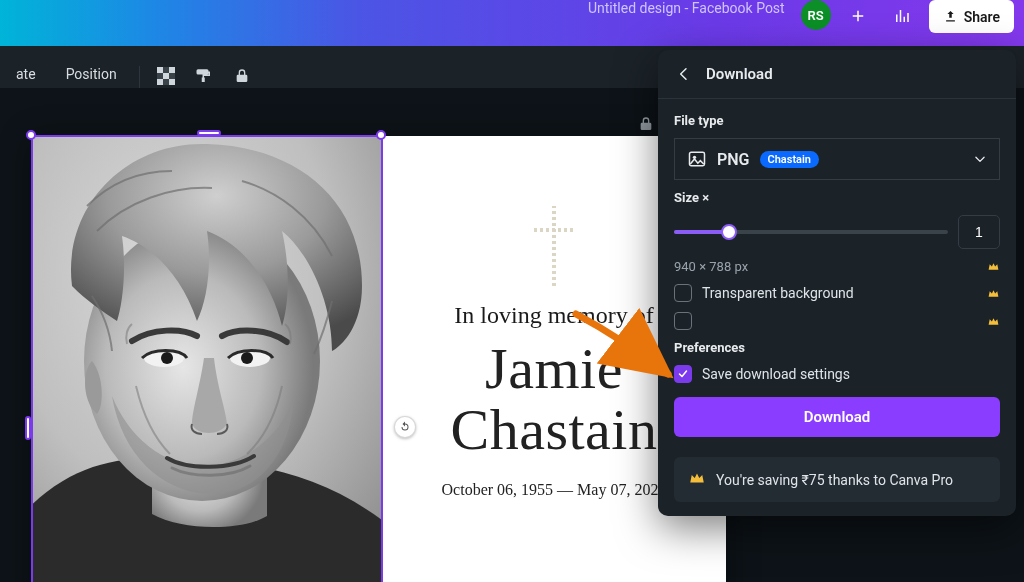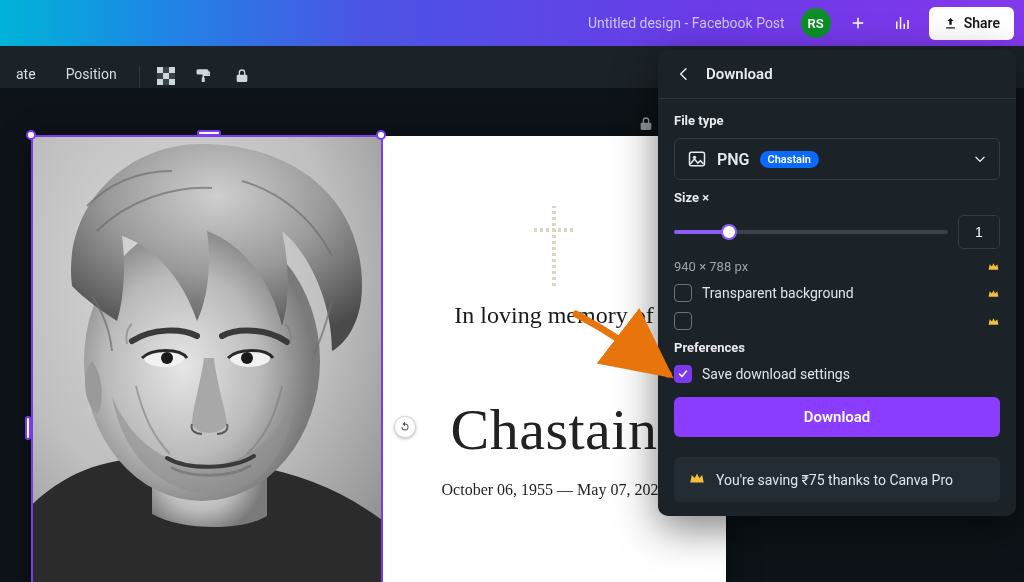--- a/index.html
+++ b/index.html
@@ -3,21 +3,21 @@
 <meta charset="utf-8">
 <style>
   * { box-sizing: border-box; margin: 0; padding: 0; }
   html, body { width: 1024px; height: 582px; overflow: hidden; font-family: -apple-system, BlinkMacSystemFont, "Segoe UI", Roboto, sans-serif; }
   body { background: #0d1318; position: relative; }
 
   
   .topbar {
     height: 46px;
     background: linear-gradient(90deg, #00b4d8 0%, #1d88e5 15%, #4b55e5 35%, #6b3ae8 70%, #8338ec 100%);
-    display: flex; align-items: center; justify-content: flex-end;
+    display: flex; align-items: flex-start; justify-content: flex-end;
     padding: 0 10px; gap: 10px; color: #fff;
     position: relative;
   }
   .doc-title { color: #d9d4ff; font-size: 14px; opacity: 0.9; margin-right: 6px; }
   .avatar { width: 30px; height: 30px; border-radius: 50%; background: #0b8f26; color: #fff; display: flex; align-items: center; justify-content: center; font-size: 13px; font-weight: 600; }
   .top-iconbtn { width: 34px; height: 32px; border-radius: 6px; display: flex; align-items: center; justify-content: center; color: #fff; cursor: pointer; }
   .share-btn { height: 33px; padding: 0 14px; border-radius: 6px; background: #fff; color: #1a1a1a; font-weight: 600; font-size: 14px; display: flex; align-items: center; gap: 6px; cursor: pointer; }
 
   
   .toolbar2 {
@@ -75,21 +75,21 @@
     background: #1b2228; border-radius: 10px; color: #e8ebee;
     box-shadow: 0 12px 40px rgba(0,0,0,0.5);
     padding-bottom: 14px;
   }
   .panel-head { display: flex; align-items: center; gap: 12px; padding: 14px 16px; border-bottom: 1px solid #2c343b; }
   .back-ico { width:20px;height:20px;display:flex;align-items:center;justify-content:center;cursor:pointer;}
   .panel-title { font-size: 15px; font-weight: 600; }
   .panel-body { padding: 14px 16px 0 16px; display:flex; flex-direction:column; gap: 10px; }
   .label { font-size: 13px; font-weight:700; color:#e8ebee; }
 
-  .select-box { height: 42px; border:1px solid #343c44; border-radius: 6px; display:flex; align-items:center; padding: 0 12px; gap:10px; cursor:pointer;}
+  .select-box { height: 42px; border:1px solid #343c44; border-radius: 0; display:flex; align-items:center; padding: 0 12px; gap:10px; cursor:pointer;}
   .pill { background:#0a69ff; color:#fff; font-size:11px; font-weight:600; padding:2px 8px; border-radius: 10px;}
   .sel-spacer{flex:1}
 
   .size-row{display:flex;align-items:center;gap:10px;}
   .slider-track{position:relative;flex:1;height:20px;display:flex;align-items:center;}
   .track-bg{position:absolute;left:0;right:0;height:4px;background:#3a424a;border-radius:3px;}
   .track-fill{position:absolute;left:0;width:20%;height:4px;background:#8b5cf6;border-radius:3px;}
   .thumb{position:absolute;left:20%;transform:translate(-50%,0);width:16px;height:16px;border-radius:50%;background:#fff;border:2px solid #8b5cf6;}
   .size-input{width:42px;height:34px;border:1px solid #343c44;background:transparent;color:#fff;text-align:center;border-radius:5px;font-size:14px;}
 
@@ -268,21 +268,21 @@
         </svg>
     </div>
 
     <div class="text-half">
       <div class="cross">
           <div class="v"></div>
           <div class="h"></div>
         </div>
       <div class="script-line">In loving memory of</div>
       <div class="big-name">
-        <br>
+        <span>Jamie</span><br>
         <span>Chastain</span>
       </div>
       <div class="dates">October 06, 1955 — May 07, 2023</div>
     </div>
   </div>
 </div>
 
 <div class="panel">
   <div class="panel-head">
     <div class="back-ico">

